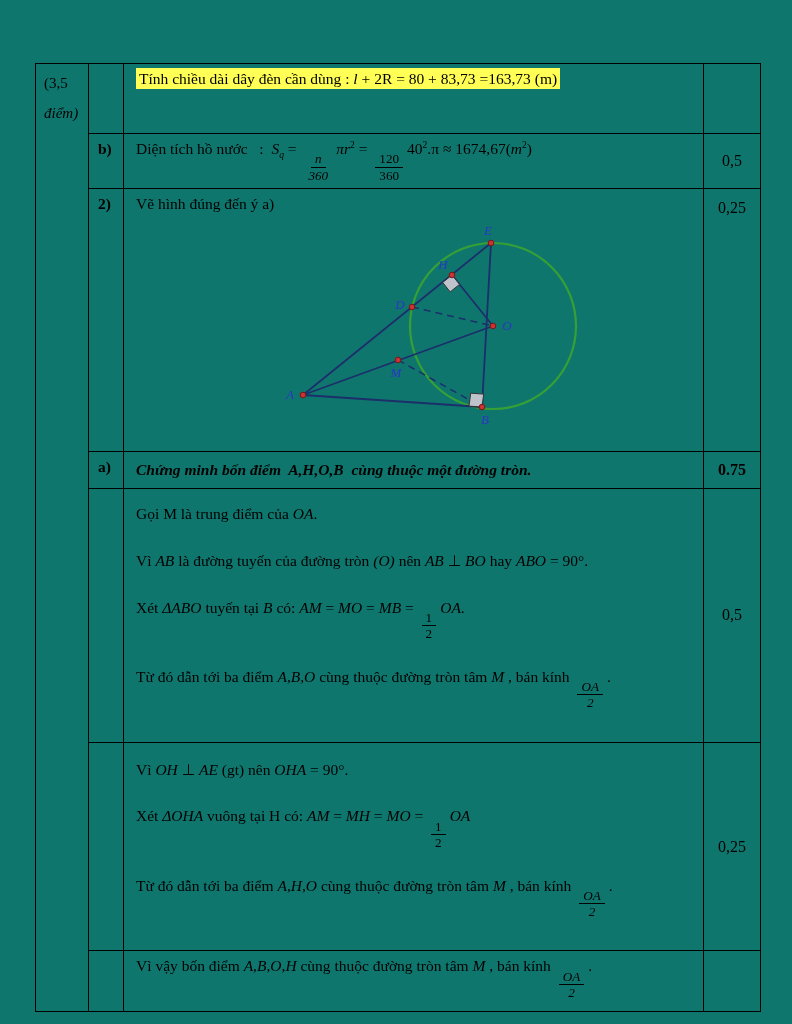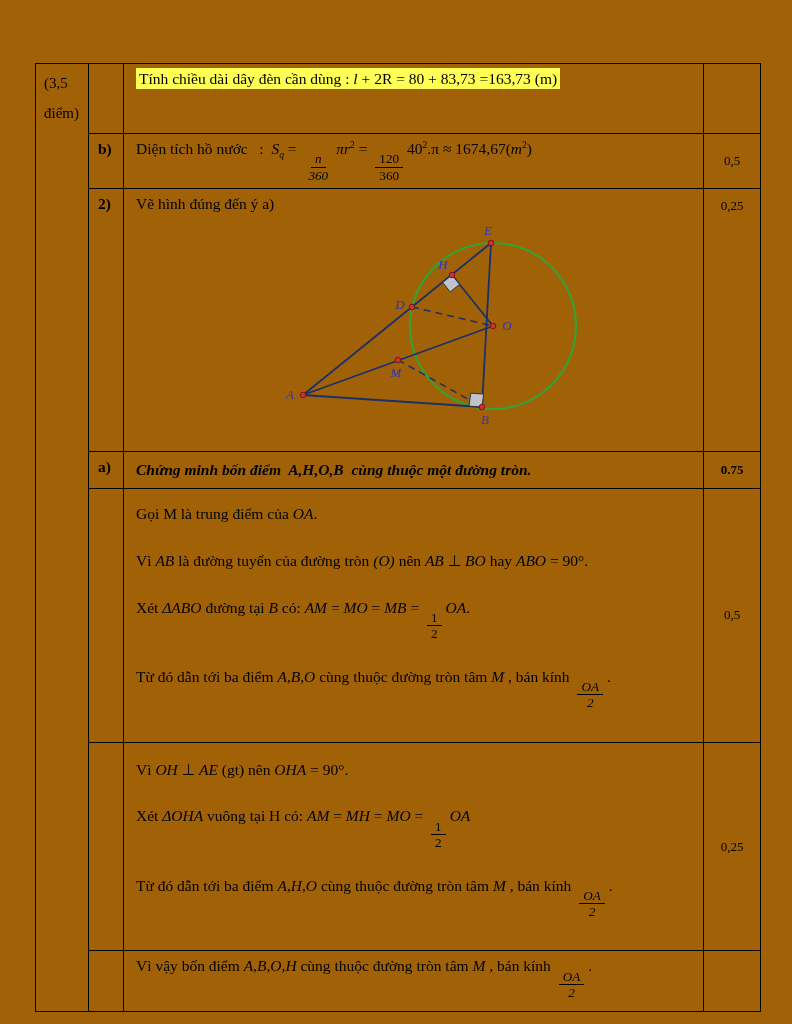--- a/index.html
+++ b/index.html
@@ -1,23 +1,23 @@
 <!DOCTYPE html>
 <html><head>
 <meta charset="utf-8">
 <style>
   html,body { margin:0; padding:0; background:#ffffff; }
   body { width:792px; height:1024px; font-family:"Liberation Serif", serif; color:#000; }
-  .sheet { position:relative; width:792px; height:1024px; background:#a16207; overflow:hidden; }
+  .sheet { position:relative; width:792px; height:1024px; background:#0f766e; overflow:hidden; }
   table.solution { border-collapse:collapse; position:absolute; left:35px; top:63px; table-layout:fixed; }
   td { border:1px solid #000; vertical-align:top; padding:5px 8px; font-size:15.5px; line-height:1.35; overflow:hidden; }
   td.points-cell { text-align:left; padding-top:4px; font-size:15px; line-height:2.0; }
-  td.points-cell .pl2 { }
+  td.points-cell .pl2 { font-style:italic; }
   td.item-label { font-weight:bold; text-align:left; padding-left:9px; }
-  td.score-cell { text-align:center; vertical-align:middle; font-size:13px; }
+  td.score-cell { text-align:center; vertical-align:middle; font-size:16px; }
   td.score-top { vertical-align:top; padding-top:8px; }
   td.score-bold { font-weight:bold; }
   td.content-cell { padding-left:12px; padding-right:10px; }
   .line { white-space:pre-wrap; }
   .hl-line { display:inline; background:#ffff55; padding:2px 3px; }
   .mi { font-style:italic; }
   .sup { vertical-align:super; font-size:0.62em; }
   .sub { vertical-align:sub; font-size:0.62em; }
   .frac { display:inline-flex; flex-direction:column; align-items:center; vertical-align:-0.70em; line-height:1.15; font-size:0.85em; margin:0 4px; text-align:center; }
   .fnum { padding:0 4px; border-bottom:1.2px solid #000; }
@@ -121,21 +121,21 @@
         <div class="claim-line line"><span>Chứng minh bốn điểm  </span><span class="mi">A,H,O,B</span><span>  cùng thuộc một đường tròn.</span></div>
       </td>
       <td class="score-cell score-bold">0.75</td>
     </tr>
 
     <tr style="height:193px">
       <td></td>
       <td class="content-cell proof-cell">
         <div class="line"><span>Gọi M là trung điểm của </span><span class="mi">OA</span><span>.</span></div>
         <div class="line"><span>Vì </span><span class="mi">AB</span><span> là đường tuyến của đường tròn </span><span class="mi">(O)</span><span> nên </span><span class="mi">AB</span><span> ⊥ </span><span class="mi">BO</span><span> hay </span><span class="mi">ABO</span><span> = 90°.</span></div>
-        <div class="line"><span>Xét </span><span class="mi">ΔABO</span><span> đường tại </span><span class="mi">B</span><span> có: </span><span class="mi">AM</span><span> = </span><span class="mi">MO</span><span> = </span><span class="mi">MB</span><span> = </span><span class="frac"><span class="fnum">1</span><span class="fden">2</span></span><span class="mi">OA</span><span>.</span></div>
+        <div class="line"><span>Xét </span><span class="mi">ΔABO</span><span> tuyến tại </span><span class="mi">B</span><span> có: </span><span class="mi">AM</span><span> = </span><span class="mi">MO</span><span> = </span><span class="mi">MB</span><span> = </span><span class="frac"><span class="fnum">1</span><span class="fden">2</span></span><span class="mi">OA</span><span>.</span></div>
         <div class="line"><span>Từ đó dẫn tới ba điểm </span><span class="mi">A,B,O</span><span> cùng thuộc đường tròn tâm </span><span class="mi">M</span><span> , bán kính </span><span class="frac mi"><span class="fnum">OA</span><span class="fden">2</span></span><span>.</span></div>
       </td>
       <td class="score-cell">0,5</td>
     </tr>
 
     <tr style="height:156px">
       <td></td>
       <td class="content-cell proof-cell-3">
         <div class="line"><span>Vì </span><span class="mi">OH</span><span> ⊥ </span><span class="mi">AE</span><span> (gt) nên </span><span class="mi">OHA</span><span> = 90°.</span></div>
         <div class="line"><span>Xét </span><span class="mi">ΔOHA</span><span> vuông tại H có: </span><span class="mi">AM</span><span> = </span><span class="mi">MH</span><span> = </span><span class="mi">MO</span><span> = </span><span class="frac"><span class="fnum">1</span><span class="fden">2</span></span><span class="mi">OA</span></div>

